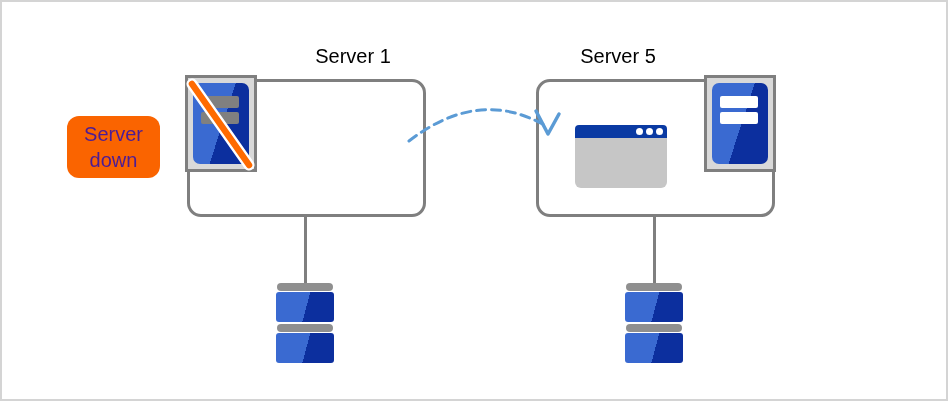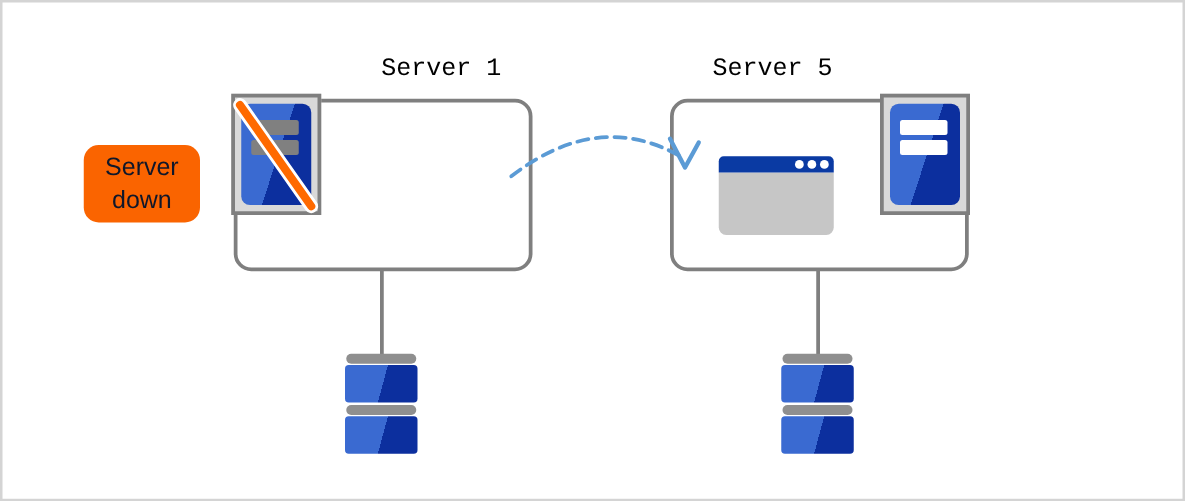--- a/index.html
+++ b/index.html
@@ -2,21 +2,21 @@
 <html style="--canvas_border: #d4d4d4; --outline_gray: #7f7f7f; --icon_frame_bg: #d9d9d9; --server_blue_light: #3a6ad1; --server_blue_dark: #0c2f9e; --bar_gray: #808080; --slash_orange: #ff6a00; --badge_orange: #fa6400; --arrow_blue: #5b9bd5; --window_titlebar: #0a3aa3; --window_body: #c6c6c6; --disk_gray: #8f8f8f; --text: #000000;"><head>
 <meta charset="utf-8">
 <style>
   html,body{margin:0;padding:0;background:#fff;font-family:"Liberation Sans",sans-serif;}
   .canvas{
     position:relative;width:948px;height:401px;background:#fff;
     border:2px solid var(--canvas_border,#d4d4d4);box-sizing:border-box;overflow:hidden;
   }
   .lbl{
     position:absolute;width:160px;text-align:center;font-size:20px;
-    color:var(--text,#000);white-space:nowrap;line-height:22px;font-family:Liberation Mono, monospace;
+    color:var(--text,#000);white-space:nowrap;line-height:22px;
   }
   .server-box{
     position:absolute;width:239px;height:138px;box-sizing:border-box;
     border:3px solid var(--outline_gray,#7f7f7f);border-radius:14px;background:#fff;z-index:2;
   }
   .connector{position:absolute;width:3px;height:69px;background:var(--outline_gray,#7f7f7f);z-index:1;}
   .icon-frame{
     position:absolute;width:72px;height:97px;box-sizing:border-box;
     background:var(--icon_frame_bg,#d9d9d9);border:3px solid var(--outline_gray,#7f7f7f);z-index:3;
   }
@@ -25,21 +25,21 @@
     background:linear-gradient(108deg,var(--server_blue_light,#3a6ad1) 0 52%,var(--server_blue_dark,#0c2f9e) 52% 100%);
   }
   .tower .bar{position:absolute;left:8px;width:38px;height:12px;border-radius:2px;}
   .tower .bar.b1{top:13px;}
   .tower .bar.b2{top:29px;}
   .bar.gray{background:var(--bar_gray,#808080);}
   .bar.white{background:#ffffff;}
   .slash-svg{position:absolute;left:-3px;top:-3px;z-index:4;}
   .badge{
     position:absolute;left:65px;top:114px;width:93px;height:62px;border-radius:12px;
-    background:var(--badge_orange,#fa6400);color:#0f172a;font-size:20px;line-height:26px;
+    background:var(--badge_orange,#fa6400);color:#4c1d95;font-size:20px;line-height:26px;
     display:flex;flex-direction:column;align-items:center;justify-content:center;z-index:2;
   }
   .arrow-svg{position:absolute;left:0;top:0;z-index:5;pointer-events:none;}
   .arrow-dash{fill:none;stroke:var(--arrow_blue,#5b9bd5);stroke-width:3;stroke-dasharray:9 6;stroke-linecap:round;}
   .arrow-head{fill:none;stroke:var(--arrow_blue,#5b9bd5);stroke-width:3.5;stroke-linecap:round;stroke-linejoin:round;}
   .window{position:absolute;left:573px;top:123px;width:92px;height:63px;z-index:3;}
   .window .titlebar{
     position:relative;height:13px;border-radius:4px 4px 0 0;background:var(--window_titlebar,#0a3aa3);
   }
   .window .dots{position:absolute;top:3px;right:4px;display:flex;gap:3px;}

